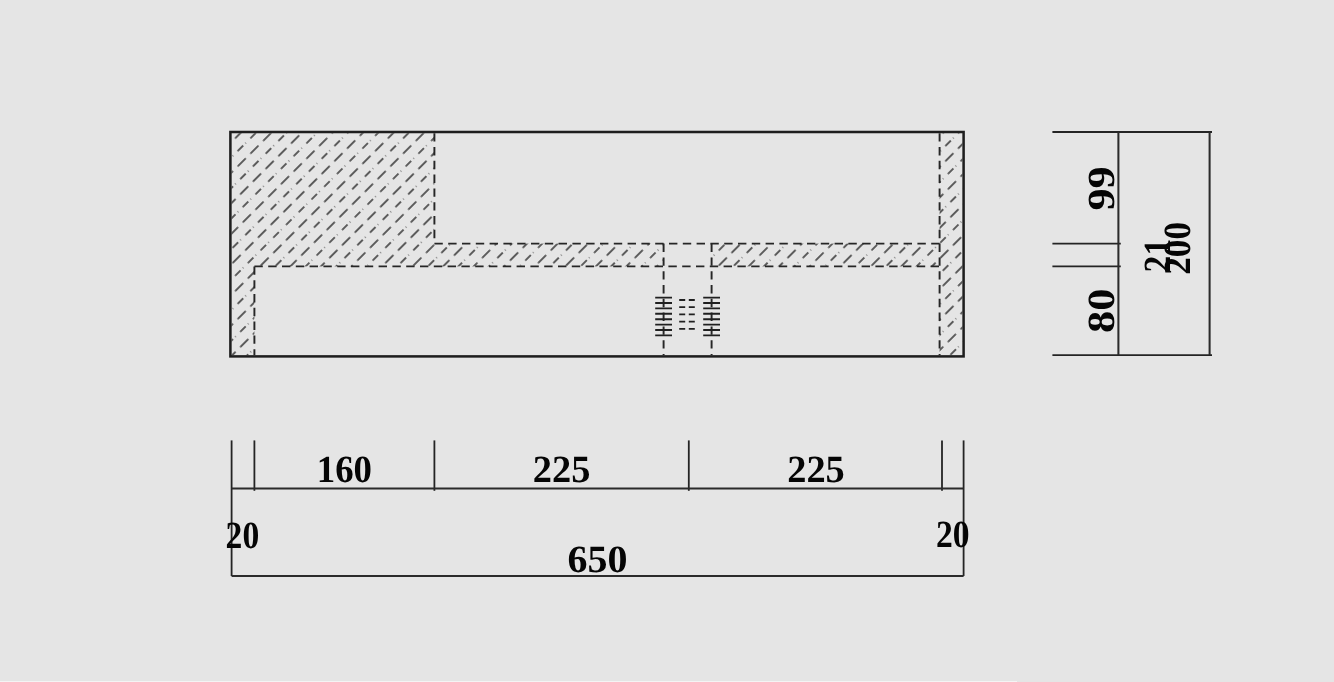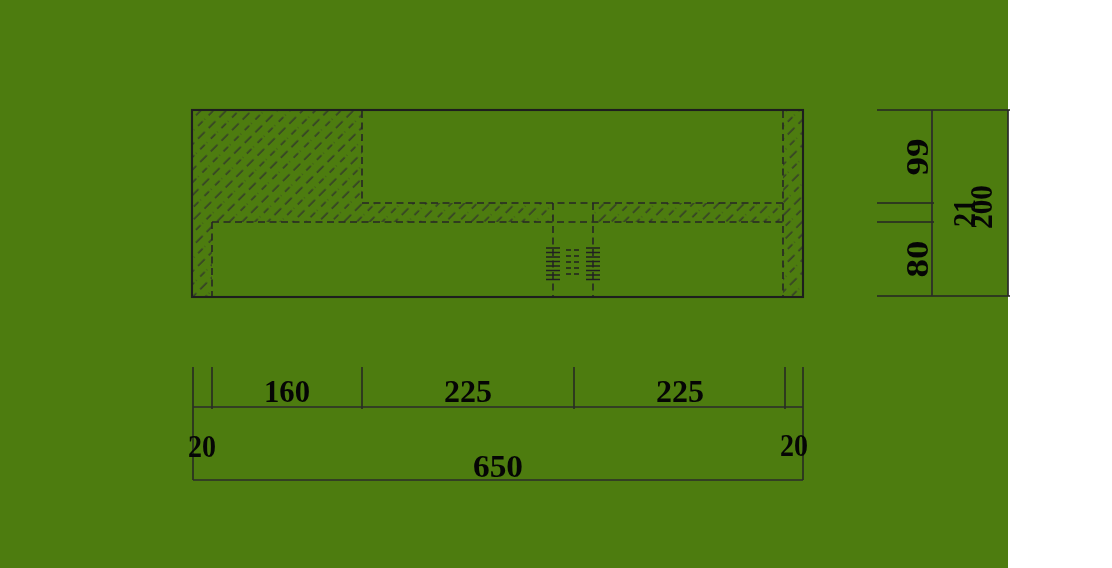--- a/index.html
+++ b/index.html
@@ -6,23 +6,23 @@
     margin: 0;
     padding: 0;
     background: #ffffff;
     width: 1112px;
     height: 568px;
     overflow: hidden;
     font-family: "Liberation Serif", "DejaVu Serif", serif;
   }
   .canvas {
     position: relative;
-    width: 1008px;
+    width: 1112px;
     height: 568px;
-    background: #4d7c0f;
+    background: #e5e5e5;
   }
   svg { display: block; }
 
   .outline {
     stroke: #1e1e1e;
     stroke-width: 2.1;
     fill: none;
   }
   .hidden-line {
     stroke: #262626;

